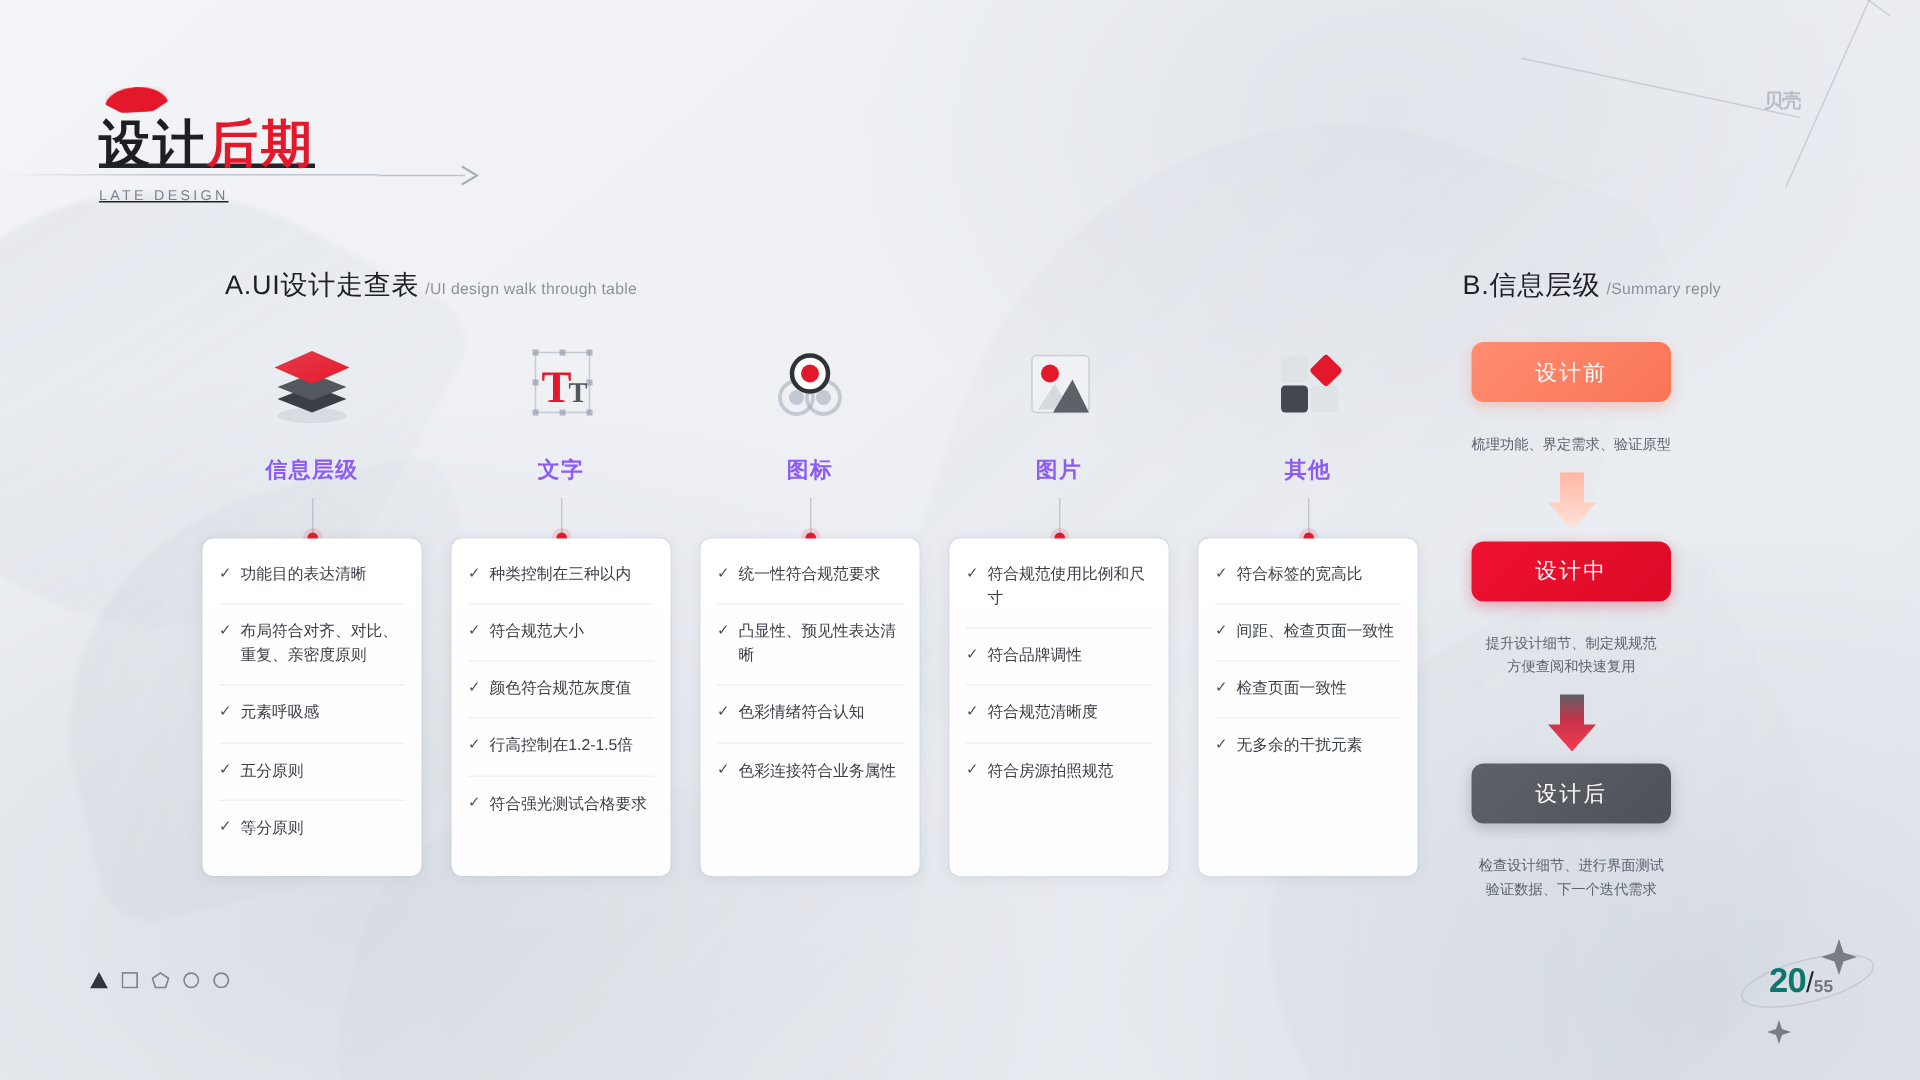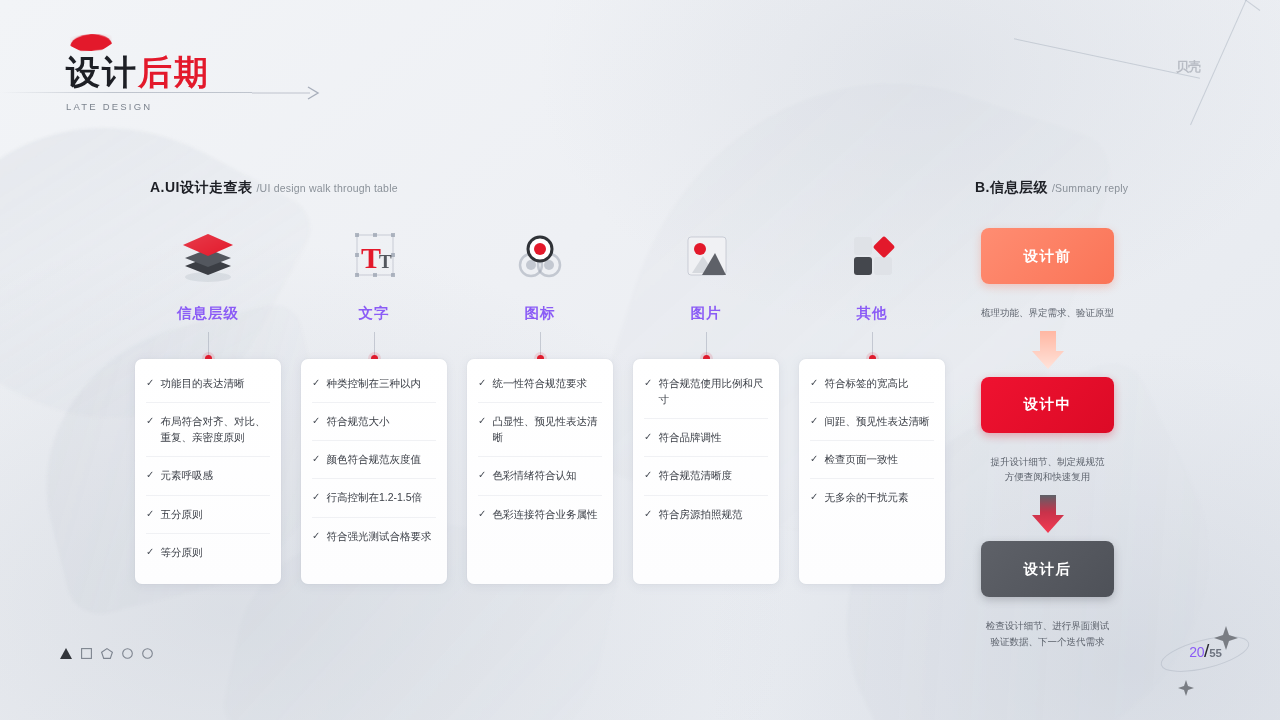--- a/index.html
+++ b/index.html
@@ -26,21 +26,21 @@
   .leaf.l2{ left:40px; top:330px; width:290px; height:260px; transform:rotate(-14deg); opacity:.75;}
   .leaf.l3{ left:640px; top:70px; width:420px; height:470px; transform:rotate(18deg); opacity:.45;}
   .leaf.l4{ left:830px; top:420px; width:390px; height:330px; transform:rotate(-26deg); opacity:.5;}
   .leaf.l5{ left:240px; top:520px; width:360px; height:250px; transform:rotate(12deg); opacity:.4;}
   .vline{ position:absolute; background:rgba(120,132,150,0.28); }
   .cross1{ right:28px; top:-12px; width:1px; height:150px; transform:rotate(24deg); transform-origin:top center;}
   .cross2{ right:20px; top:10px; width:150px; height:1px; transform:rotate(36deg); transform-origin:right center;}
   .cross3{ right:78px; top:58px; width:190px; height:1px; transform:rotate(12deg);}
 
   
-  .header{ position:absolute; left:66px; top:30px; }
+  .header{ position:absolute; left:66px; top:54px;text-decoration:underline; }
   .hdr-mark{
     position:absolute; left:4px; top:4px; width:42px; height:17px;
     background:#e3192b; border-radius:50% 50% 48% 48% / 72% 72% 28% 28%;
     clip-path:polygon(0% 14%, 22% 0%, 78% 0%, 100% 14%, 100% 62%, 74% 100%, 26% 100%, 0% 62%);
     transform:rotate(-3deg);
     filter:drop-shadow(0 3px 4px rgba(200,40,55,0.35));
   }
   .hdr-title{
     margin-top:24px; font-size:34px; font-weight:bold; letter-spacing:2px;
     line-height:1.1; white-space:nowrap;
@@ -61,21 +61,21 @@
   
   .watermark{
     position:absolute; right:80px; top:58px; width:36px; height:22px;
     opacity:.34;
     text-align:right;
   }
   .watermark span{ display:block; font-size:13px; font-weight:bold; color:#5d6472; letter-spacing:-1px; }
 
   
   .sec-head{ position:absolute; white-space:nowrap; }
-  .sec-head .main{ font-size:14px; font-weight:bold; color:#1d1f25; letter-spacing:.5px; }
+  .sec-head .main{ font-size:18px; font-weight:normal; color:#1d1f25; letter-spacing:.5px; }
   .sec-head .sub{ font-size:10.5px; color:#8a9199; margin-left:4px; letter-spacing:.2px;}
   #sec-a{ left:150px; top:178px; }
   #sec-b{ left:975px; top:178px; }
 
   
   .columns{ position:absolute; left:135px; top:222px; display:flex; gap:20px; }
   .col{ width:146px; display:flex; flex-direction:column; align-items:center; }
   .col-icon{ height:70px; display:flex; align-items:center; justify-content:center; }
   .col-title{ font-size:14.5px; font-weight:bold; color:#8b5cf6; margin-top:12px; letter-spacing:1px; }
   .col-stem{ width:1px; height:26px; background:rgba(150,158,172,0.45); margin-top:9px; }
@@ -97,36 +97,36 @@
   .chk:first-child{ padding-top:2px; }
   .chk .tick{ color:#4a4f58; font-size:10px; flex:0 0 auto; line-height:1.6; }
   .chk .txt{ flex:1 1 auto; }
 
   
   svg{ display:block; }
 
   
   .flow{ position:absolute; left:980px; top:228px; width:135px; display:flex; flex-direction:column; align-items:center; }
   .pill{
-    width:133px; height:56px; border-radius:8px;
+    width:133px; height:40px; border-radius:8px;
     display:flex; align-items:center; justify-content:center;
-    color:#fff; font-size:14.5px; font-weight:bold; letter-spacing:1.5px;
+    color:#fff; font-size:14.5px; font-weight:normal; letter-spacing:1.5px;
   }
   .pill.p1{ background:linear-gradient(135deg,#ff8d72 0%,#fa7457 100%); box-shadow:0 3px 9px rgba(250,116,87,0.32); }
   .pill.p2{ background:linear-gradient(135deg,#ef1230 0%,#dc0a26 100%); box-shadow:0 3px 9px rgba(223,15,40,0.32); }
   .pill.p3{ background:linear-gradient(135deg,#5e6168 0%,#4e5158 100%); box-shadow:0 3px 9px rgba(80,84,92,0.30); }
   .cap{
     margin-top:21px; font-size:9.5px; line-height:1.65; color:#5d636d; text-align:center; width:160px;
   }
   .arrow-wrap{ margin-top:8px; margin-bottom:6px; }
 
   
   .shapes{ position:absolute; left:60px; top:648px; display:flex; gap:9px; align-items:center; }
   .pager{ position:absolute; right:58px; top:640px; }
-  .pager .num{ font-size:14px; font-weight:normal; color:#8b5cf6; letter-spacing:-0.5px; }
+  .pager .num{ font-size:23px; font-weight:bold; color:#0f766e; letter-spacing:-0.5px; }
   .pager .slash{ font-size:19px; font-weight:normal; color:#24262c; }
   .pager .tot{ font-size:11.5px; color:#6e7480;font-weight:bold; }
   .pager-deco{ position:absolute; right:20px; top:618px; width:110px; height:90px; opacity:.55; }
 </style>
 </head>
 <body>
 
 <div class="bg-deco">
   <div class="leaf l1"></div>
   <div class="leaf l2"></div>
@@ -330,21 +330,21 @@
     <div class="col-title">其他</div>
     <div class="col-stem"></div>
     <div class="col-dot"></div>
     <div class="card">
       <div class="chk">
           <span class="tick">✓</span>
           <span class="txt">符合标签的宽高比</span>
         </div>
       <div class="chk">
           <span class="tick">✓</span>
-          <span class="txt">间距、预见性表达清晰</span>
+          <span class="txt">间距、检查页面一致性</span>
         </div>
       <div class="chk">
           <span class="tick">✓</span>
           <span class="txt">检查页面一致性</span>
         </div>
       <div class="chk">
           <span class="tick">✓</span>
           <span class="txt">无多余的干扰元素</span>
         </div>
     </div>

